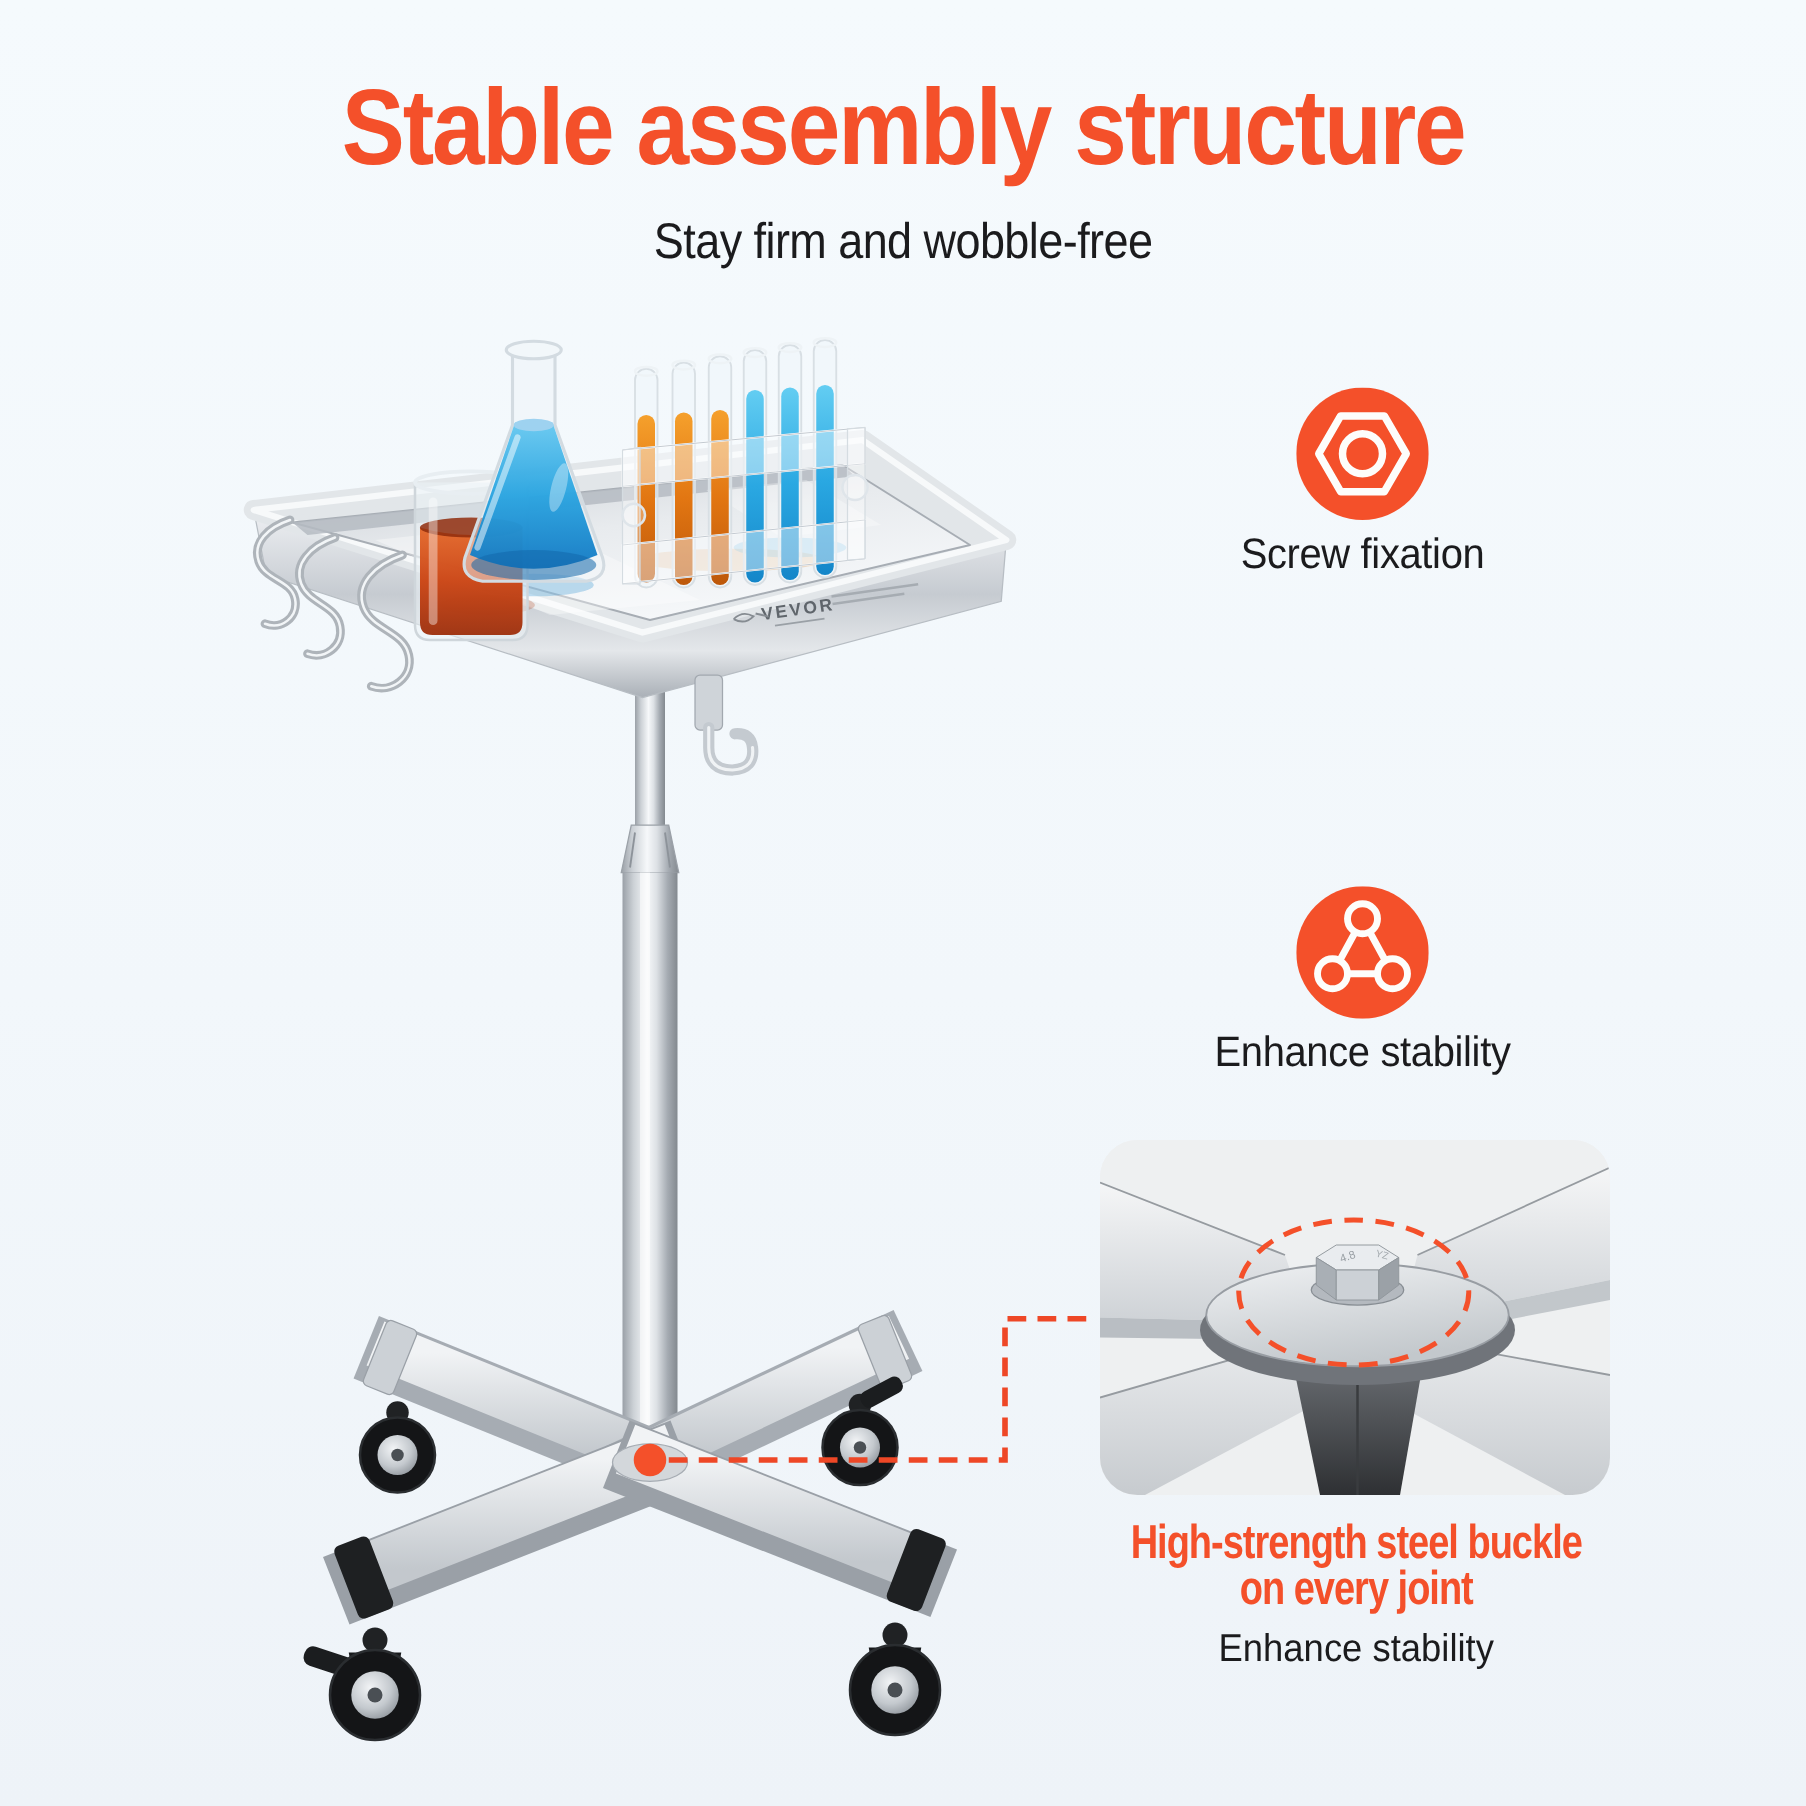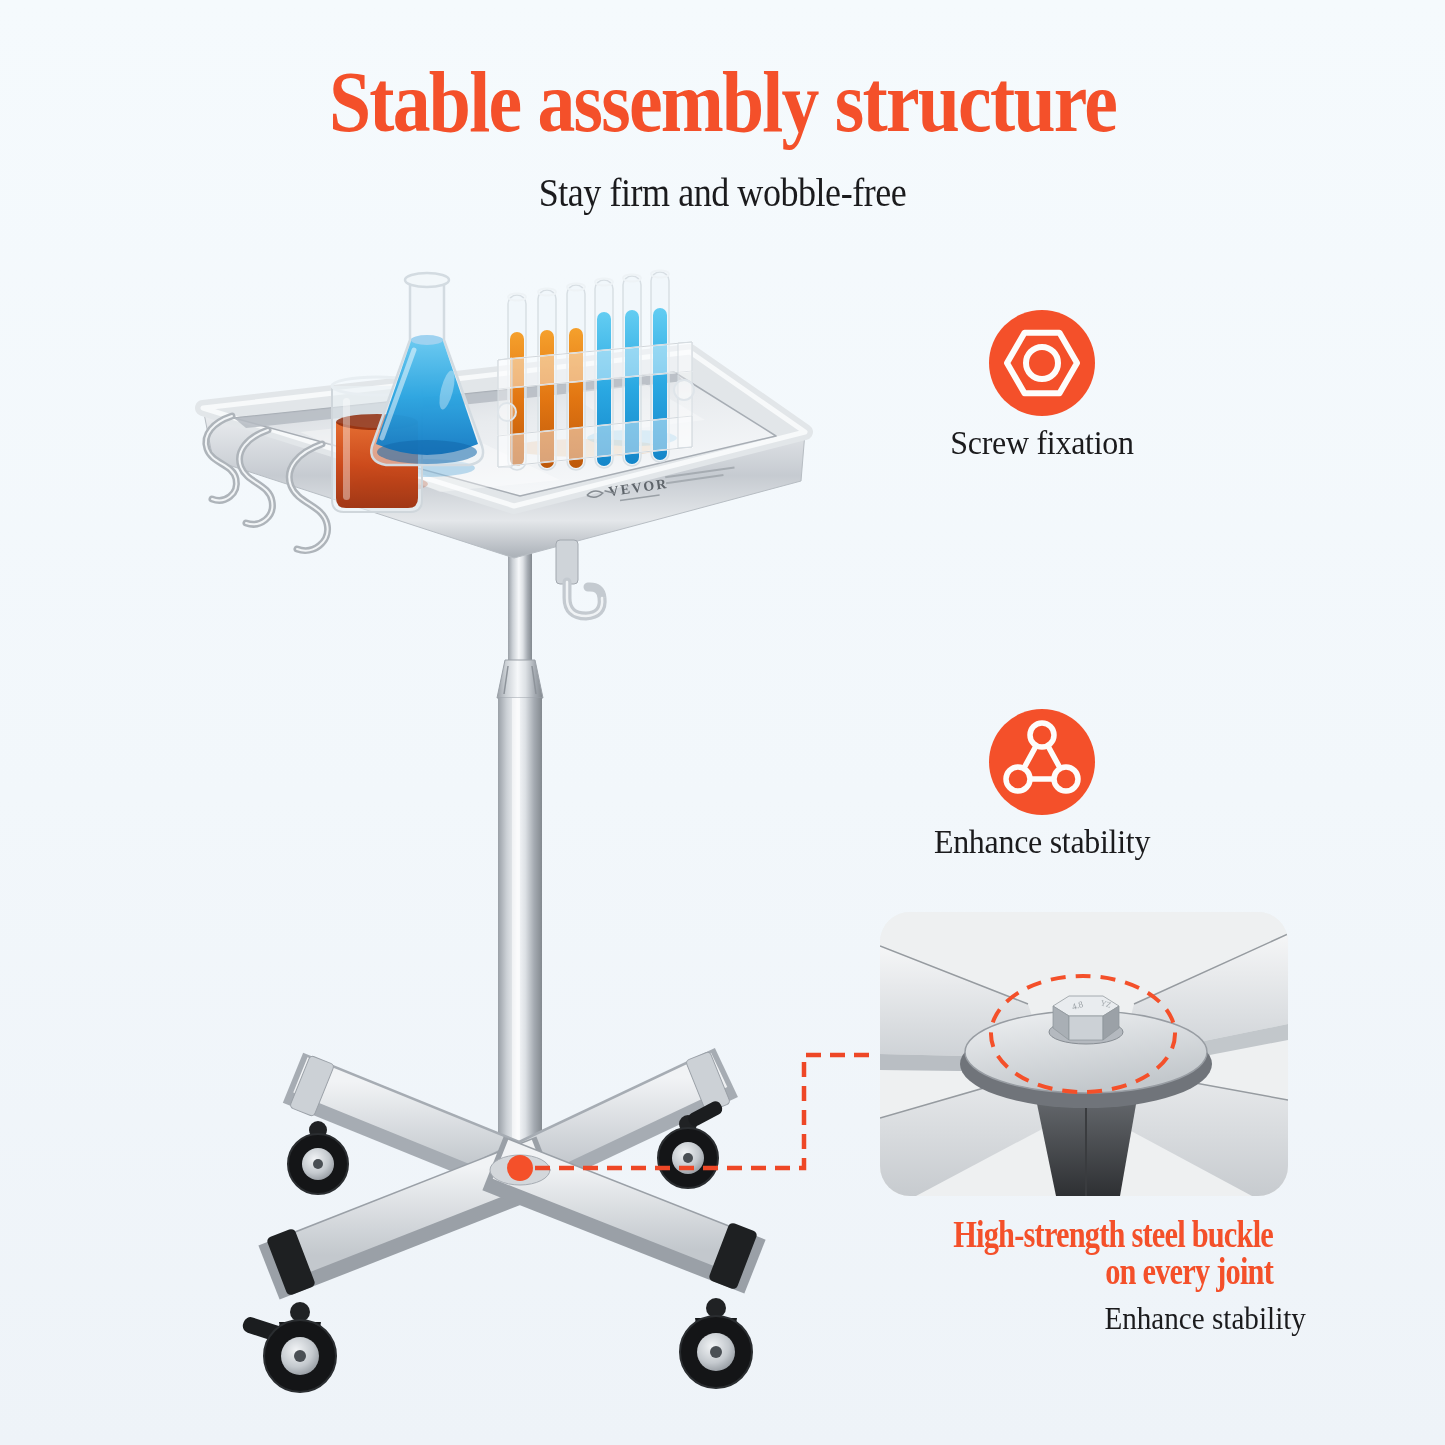--- a/index.html
+++ b/index.html
@@ -1,49 +1,49 @@
 <!DOCTYPE html>
 <html><head>
 <meta charset="utf-8">
 <style>
   html,body{margin:0;padding:0;}
   .canvas{
     position:relative;
     width:1445px;height:1445px;
     overflow:hidden;
     background:linear-gradient(180deg,#f5fafd 0%,#f2f7fb 55%,#eef3f8 100%);
-    font-family:Liberation Serif, serif;
+    font-family:Liberation Sans, sans-serif;
     -webkit-font-smoothing:antialiased;
   }
   .title{
     position:absolute;left:0;top:56px;width:1445px;margin:0;
     font-size:86px;font-weight:bold;line-height:92px;color:#f4502a;
     letter-spacing:-2px;transform:scaleX(.88);transform-origin:50% 50%;
     white-space:nowrap;text-align:center;
   }
   .subtitle{
     position:absolute;left:0;top:170px;width:1445px;margin:0;
     font-size:40px;line-height:46px;color:#1b1b1d;letter-spacing:-.5px;
     transform:scaleX(.9);transform-origin:50% 50%;text-align:center;white-space:nowrap;
   }
-  .features{position:absolute;left:892px;top:0;width:300px;height:900px;}
+  .features{position:absolute;left:940px;top:0;width:300px;height:900px;}
   .feature{position:absolute;left:0;width:300px;text-align:center;}
   .f1{top:310px}.f2{top:504px}.f3{top:709px}
   .feature .ic{display:block;margin:0 auto;}
   .feature .lbl{
     display:block;margin-top:9px;font-size:34px;line-height:36px;color:#1b1b1d;
     letter-spacing:-.3px;transform:scaleX(.94);transform-origin:50% 50%;white-space:nowrap;
   }
   .product-svg{position:absolute;left:0;top:240px;}
   .connector-svg{position:absolute;left:0;top:0;pointer-events:none;}
   .inset{
     position:absolute;left:880px;top:912px;width:408px;height:284px;
     border-radius:30px;overflow:hidden;background:#eef0f1;
   }
-  .callout{position:absolute;left:850px;top:1216px;width:470px;text-align:right;}
+  .callout{position:absolute;left:850px;top:1216px;width:470px;text-align:center;}
   .co-line{
     margin:0;font-size:38px;font-weight:bold;line-height:37px;color:#f4502a;
     letter-spacing:-1px;transform:scaleX(.8);transform-origin:50% 50%;white-space:nowrap;
   }
   .co-cap{
     margin:12px 0 0 0;font-size:31px;line-height:34px;color:#1b1b1d;
     transform:scaleX(.94);transform-origin:50% 50%;white-space:nowrap;
   }
   .orange-fill{fill:#f4502a;}
   .white-stroke{stroke:#fdfdfb;fill:none;}

